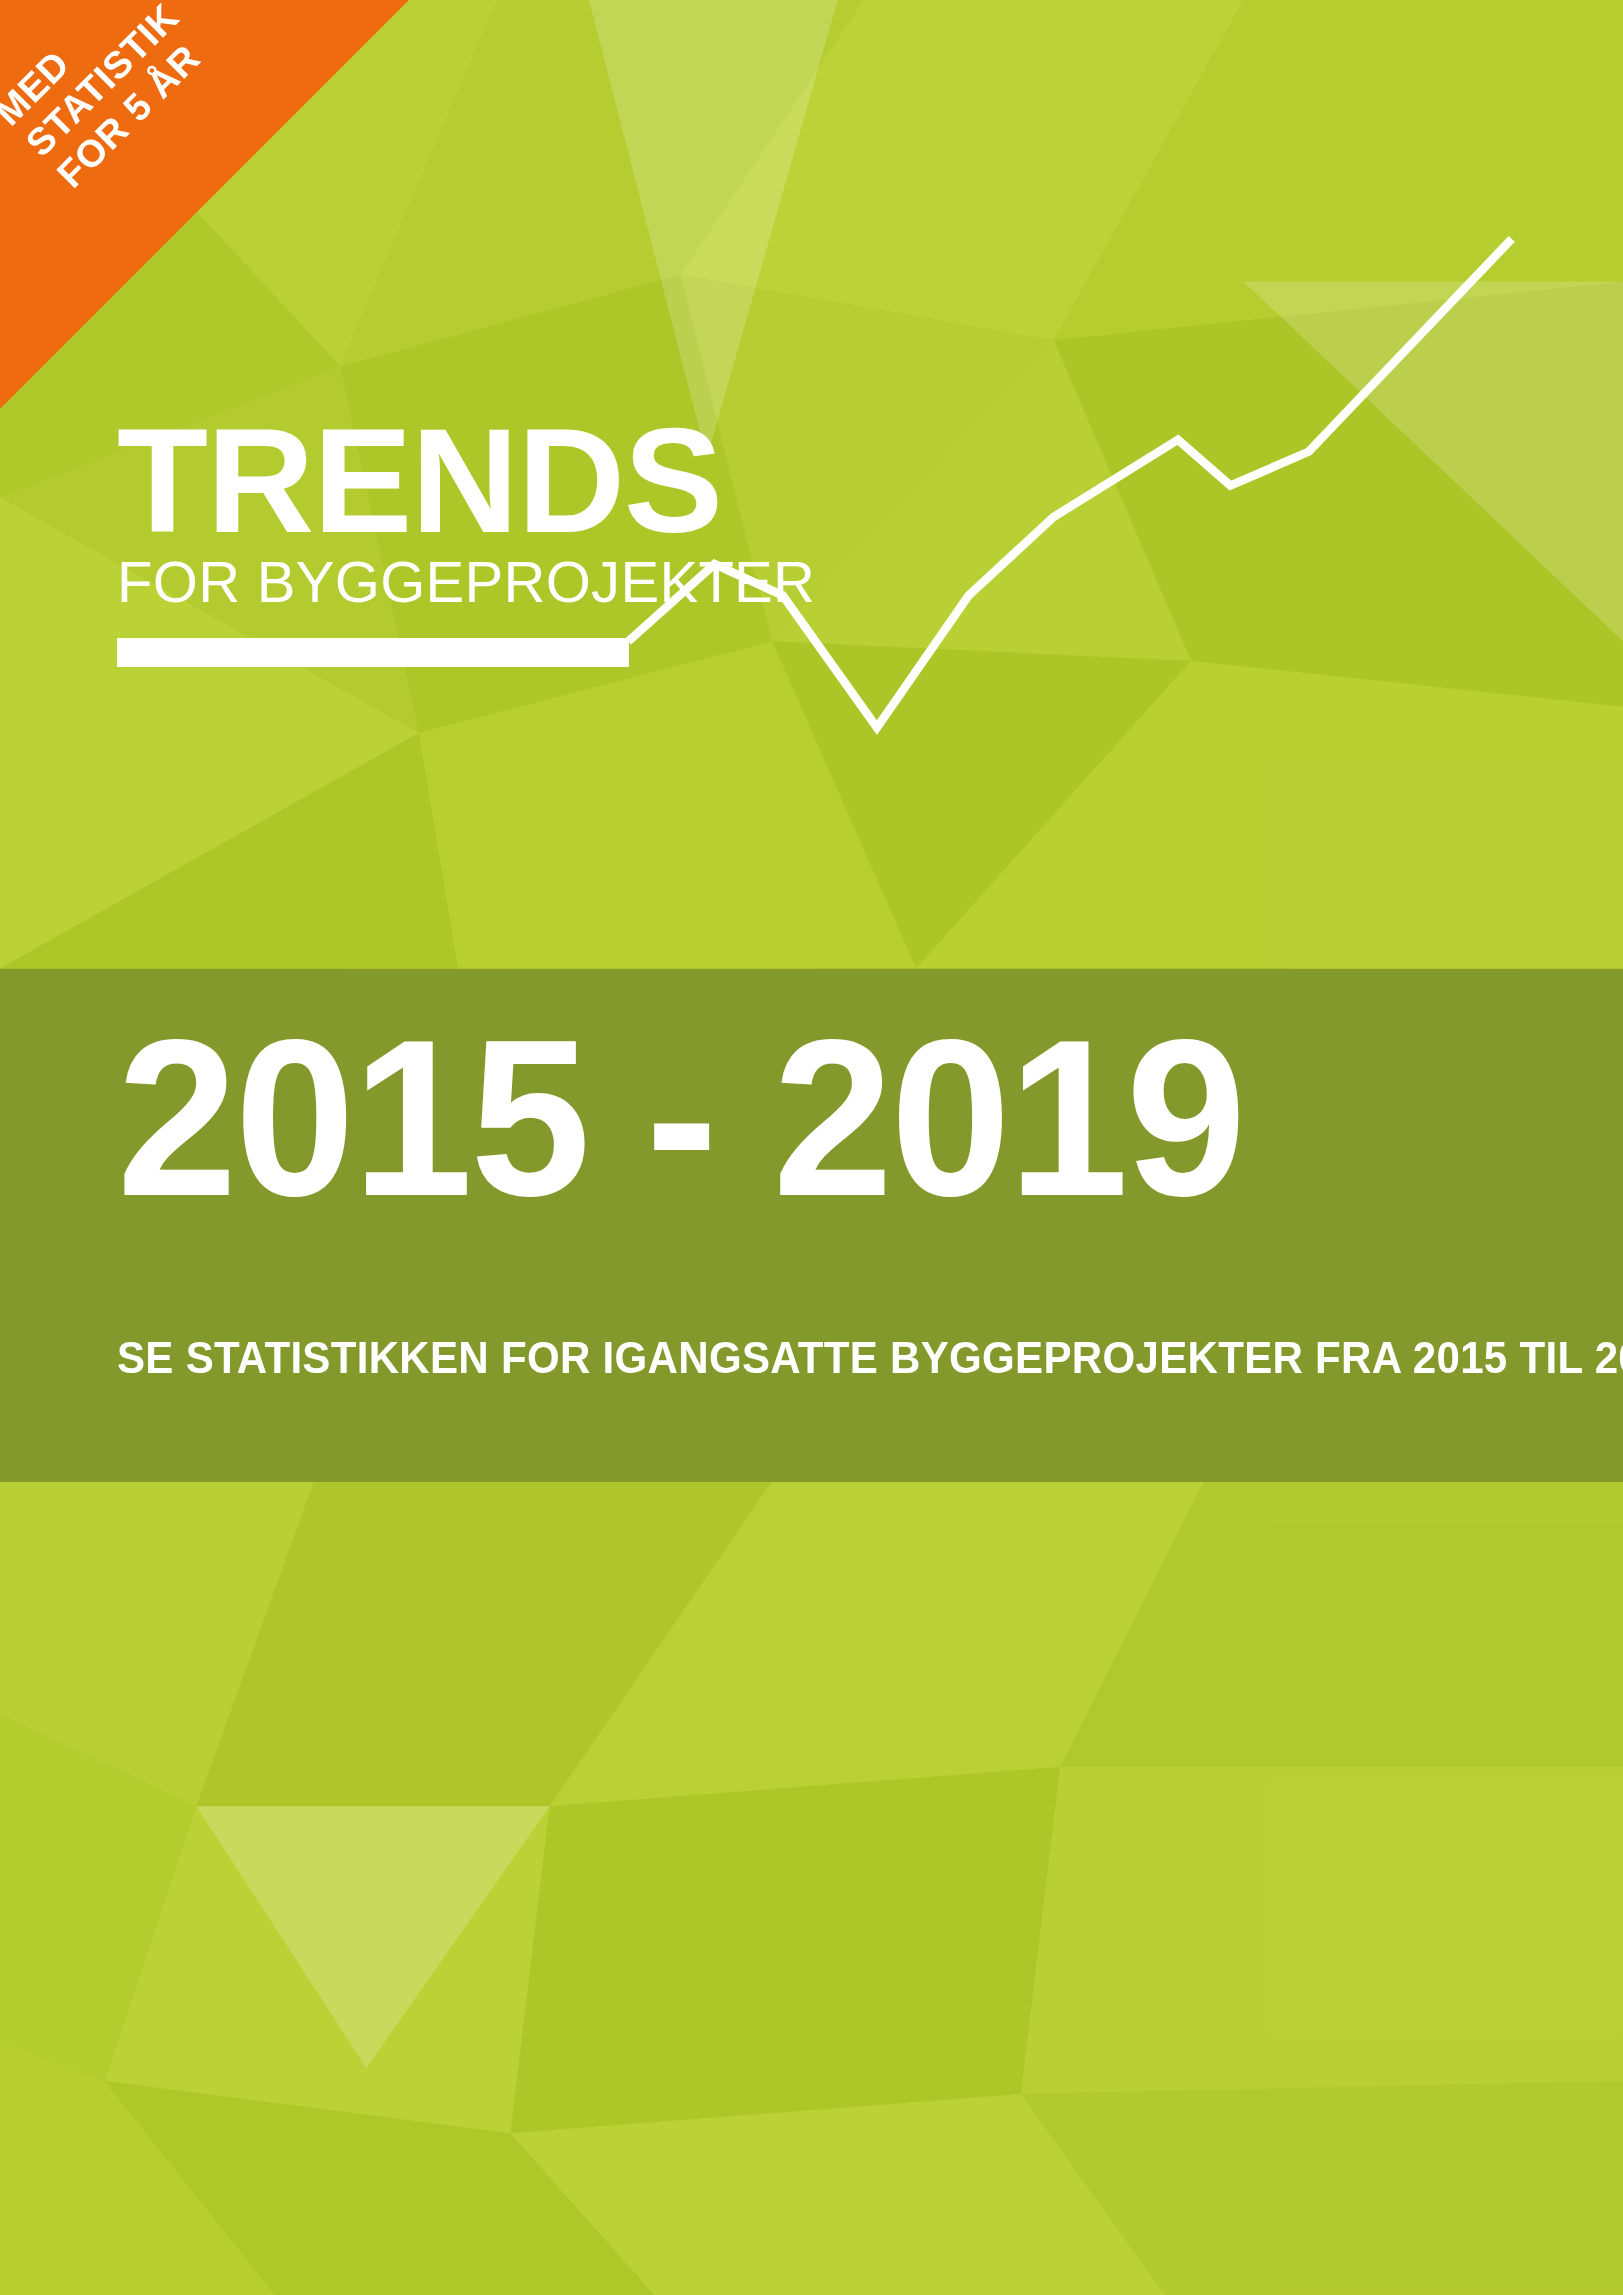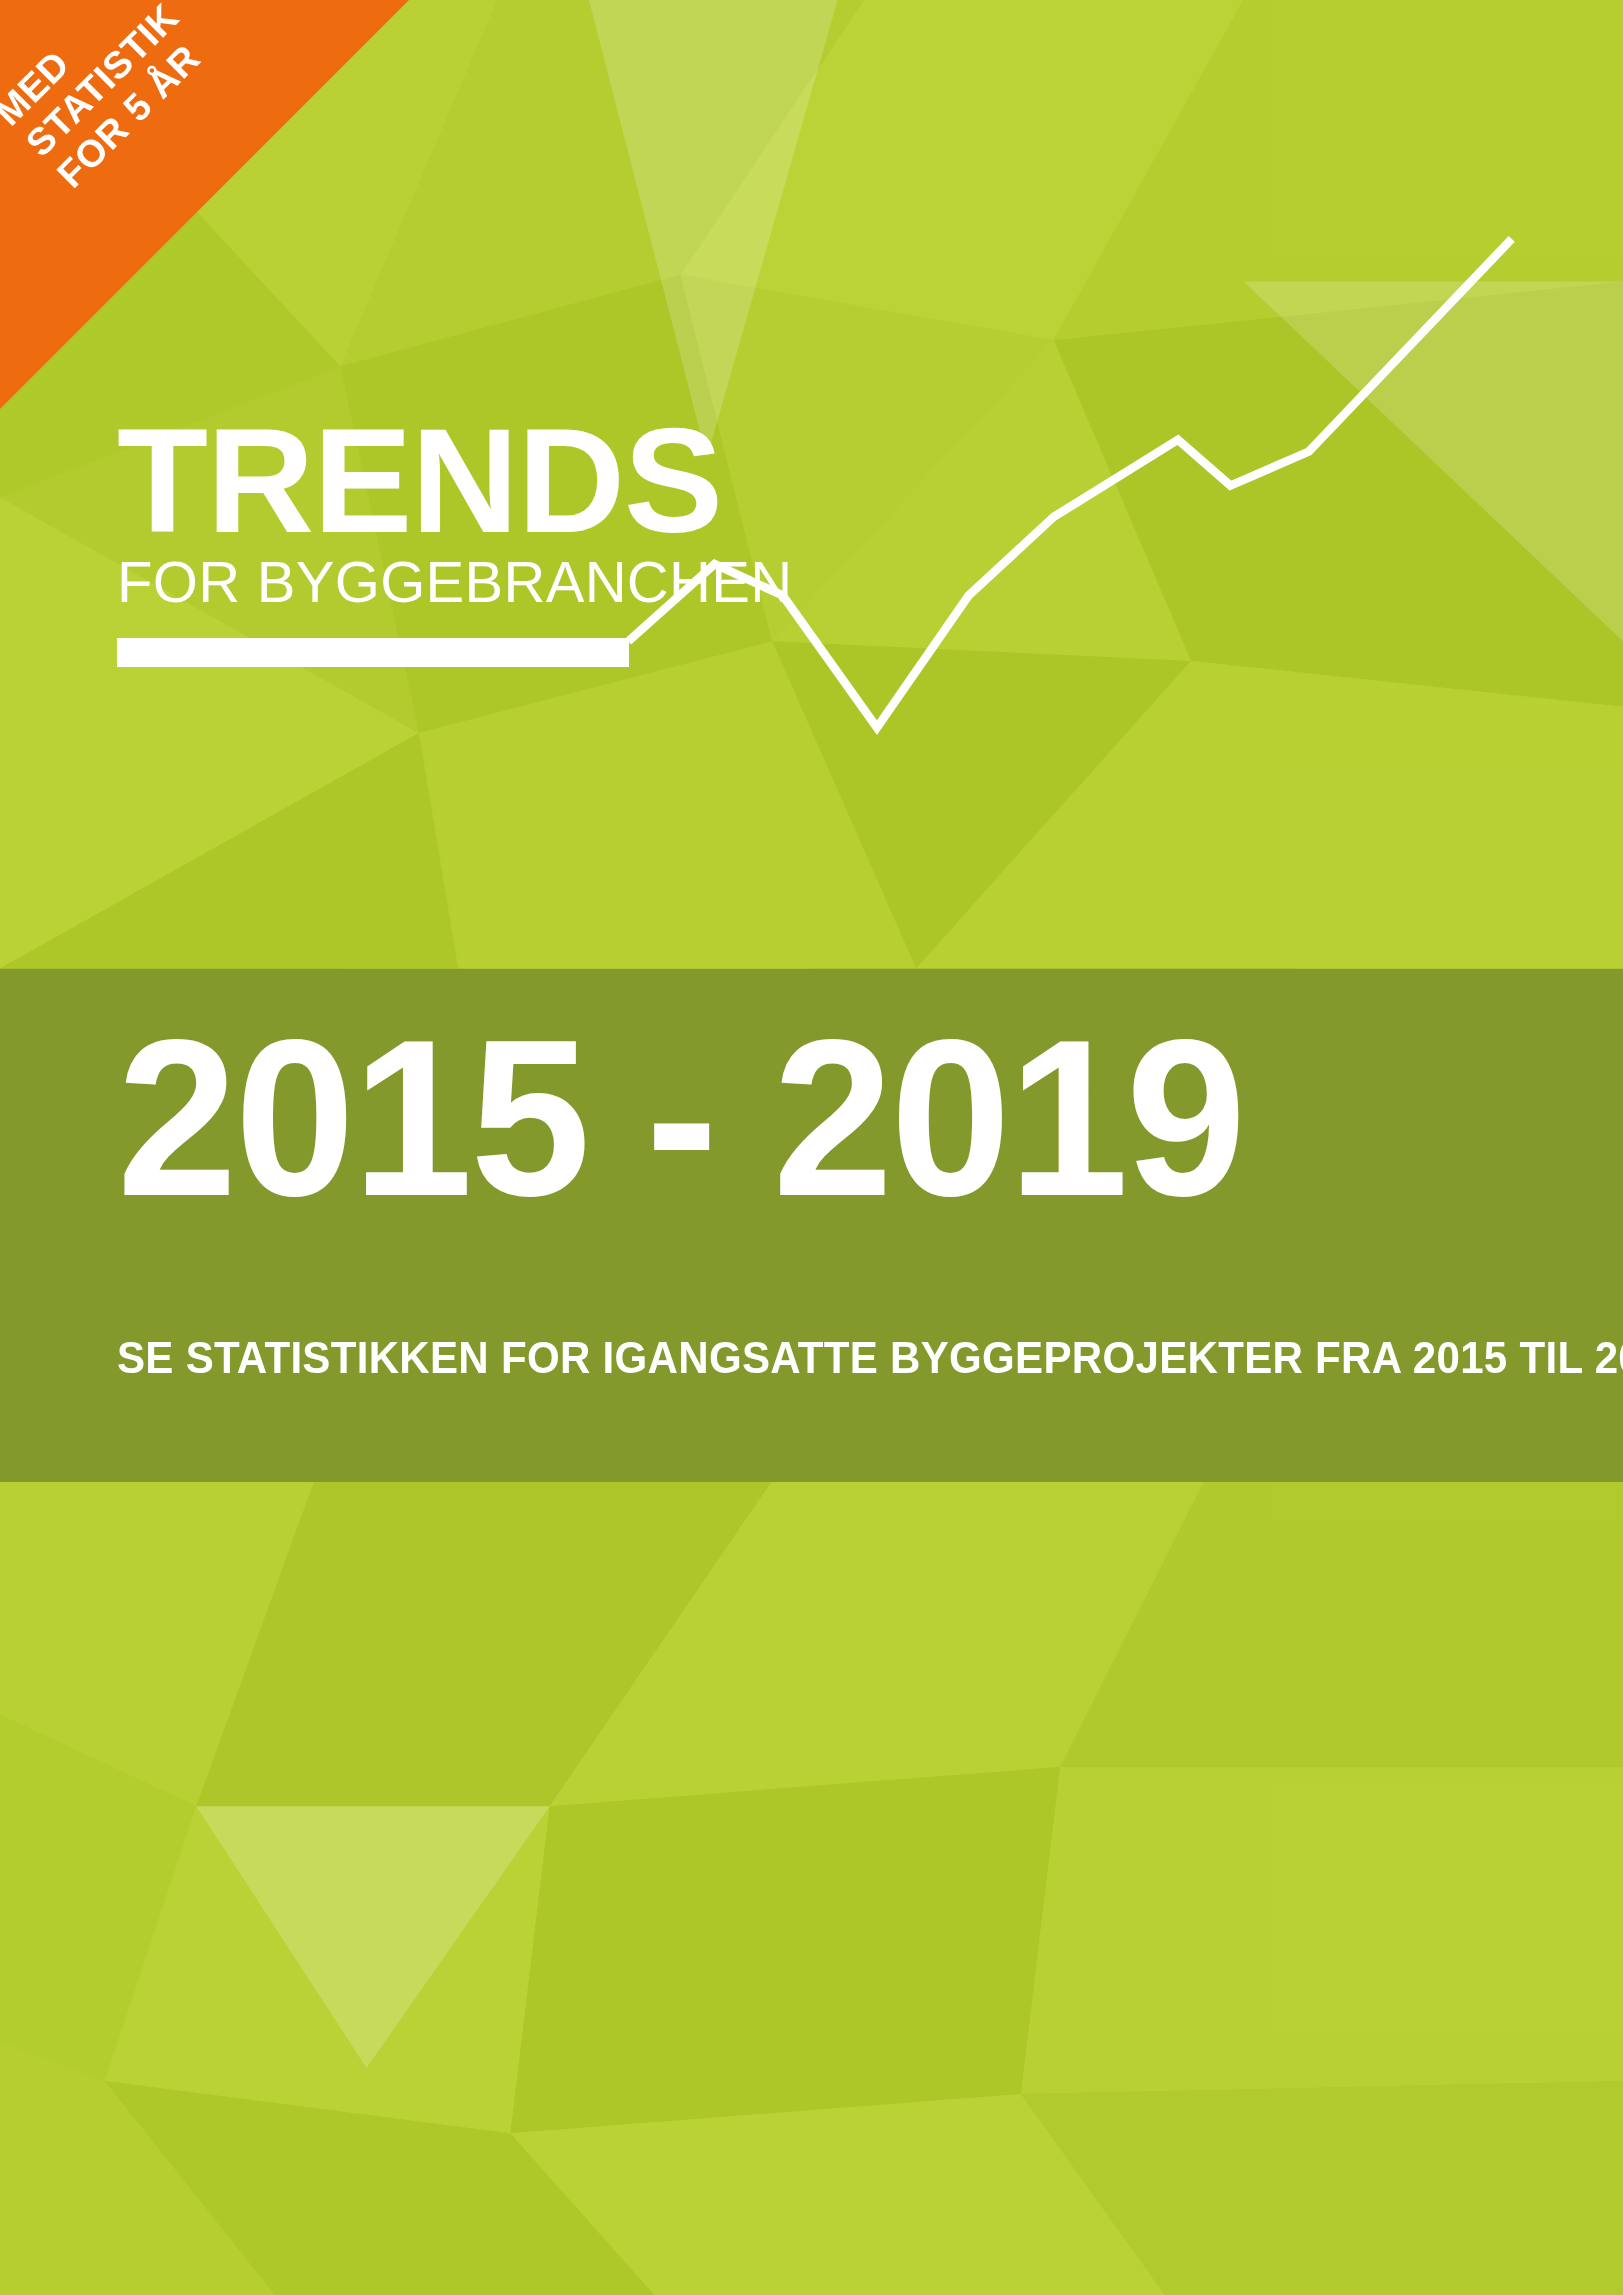--- a/index.html
+++ b/index.html
@@ -238,21 +238,21 @@
 
   <div class="corner-ribbon"></div>
   <div class="corner-text">
     <div>MED</div>
     <div>STATISTIK</div>
     <div>FOR 5 ÅR</div>
   </div>
 
   <div class="title-block">
     <h1 class="title-main">TRENDS</h1>
-    <h2 class="title-sub">FOR BYGGEBRANCHEN</h2>
+    <h2 class="title-sub">FOR BYGGEPROJEKTER</h2>
     <div class="title-rule"></div>
   </div>
 
   <div class="year-band">
     <div class="year-band-inner">
       <div class="year-range">2015 - 2019</div>
       <div class="year-caption">SE STATISTIKKEN FOR IGANGSATTE BYGGEPROJEKTER FRA 2015 TIL 2019</div>
     </div>
   </div>
 

